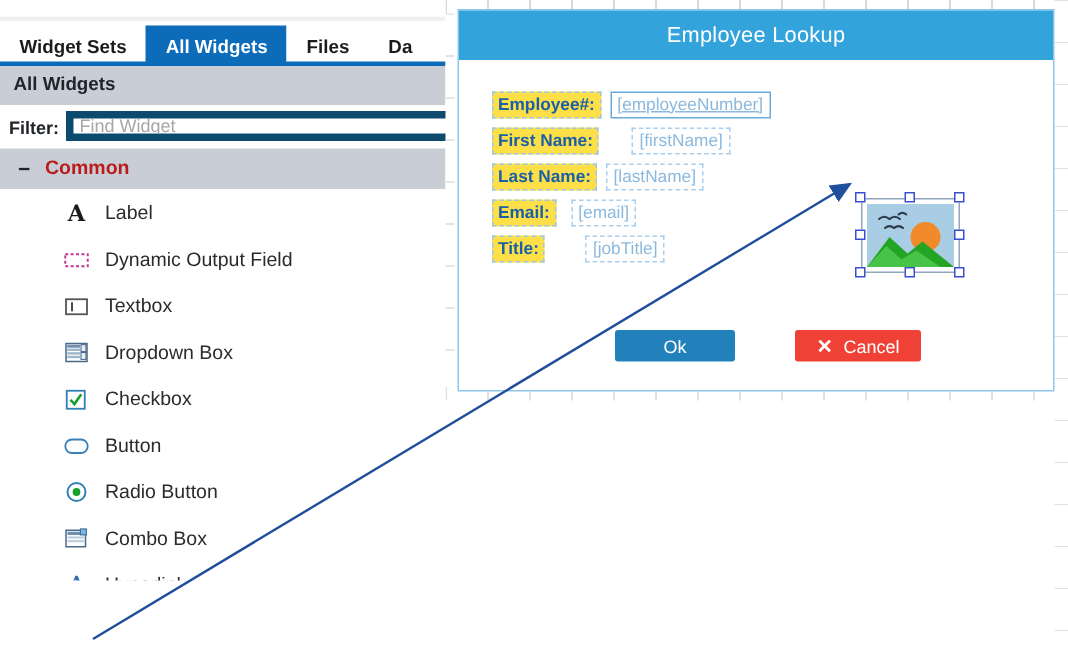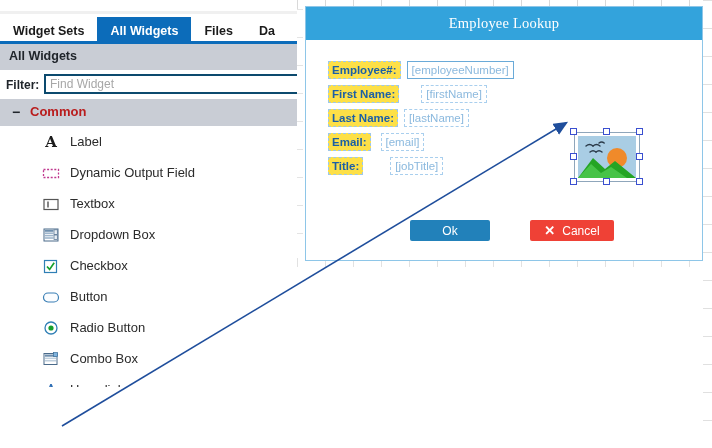--- a/index.html
+++ b/index.html
@@ -43,21 +43,21 @@
   }
 
   #filter-row{
     position:absolute;left:0;top:59px;width:297px;height:29px;background:#ffffff;
   }
   #filter-label{
     position:absolute;left:6px;top:8px;font-size:12px;font-weight:bold;color:#20252b;
   }
   #filter-input{
     position:absolute;left:44px;top:4px;width:268px;height:20px;
-    border:2px solid #0c4a6e;background:#ffffff;
+    border:5px solid #0c4a6e;background:#ffffff;
     font-family:"Liberation Sans", sans-serif;font-size:12px;color:#222;
     padding:0 4px;box-sizing:border-box;outline:none;
   }
   #filter-input::placeholder{color:#a7a7a7;}
 
   #group-common{
     position:absolute;left:0;top:88px;width:297px;height:27px;background:#c9cdd5;
     cursor:pointer;
   }
   #group-common .collapse-glyph{
@@ -117,38 +117,38 @@
   
   #dialog{
     position:absolute;left:8px;top:6px;width:398px;height:255px;
     background:#ffffff;border:1px solid #8ec6e8;box-sizing:border-box;
   }
   #dialog-titlebar{
     position:absolute;left:0;top:0;width:396px;height:33px;
     background:#33a3dc;display:flex;align-items:center;justify-content:center;
   }
   #dialog-title{
-    font-size:14.5px;color:#ffffff;letter-spacing:.2px;font-family:Liberation Serif, serif;
+    font-size:14.5px;color:#ffffff;letter-spacing:.2px;
   }
   #dialog-body{
     position:absolute;left:0;top:33px;width:396px;height:220px;background:#ffffff;
   }
 
   .field-row{position:absolute;height:19px;display:flex;align-items:center;}
   .fld-label{
     font-size:11.5px;font-weight:bold;color:#1b5fa6;
     border:1px dashed #9ec7e8;padding:1px 3px;box-sizing:border-box;
     height:18px;line-height:14px;white-space:nowrap;background:#fde047;
   }
   .fld-value{
     font-size:11.5px;color:#8bb9de;
     border:1px dashed #a9cfee;padding:1px 4px;box-sizing:border-box;
     height:18px;line-height:14px;white-space:nowrap;background:#ffffff;
   }
-  .fld-value.solid{border:1px solid #6aaad8;}
+  .fld-value.solid{border:1px solid #6aaad8;text-decoration:underline;}
 
   
   #image-widget-wrap{position:absolute;left:262px;top:86px;width:78px;height:62px;}
   #image-widget{
     position:absolute;left:6px;top:6px;width:66px;height:50px;
     border:1px solid #8fa6bb;background:#f2f4f6;box-sizing:border-box;
     overflow:hidden;
   }
   .handle{
     position:absolute;width:7px;height:7px;

